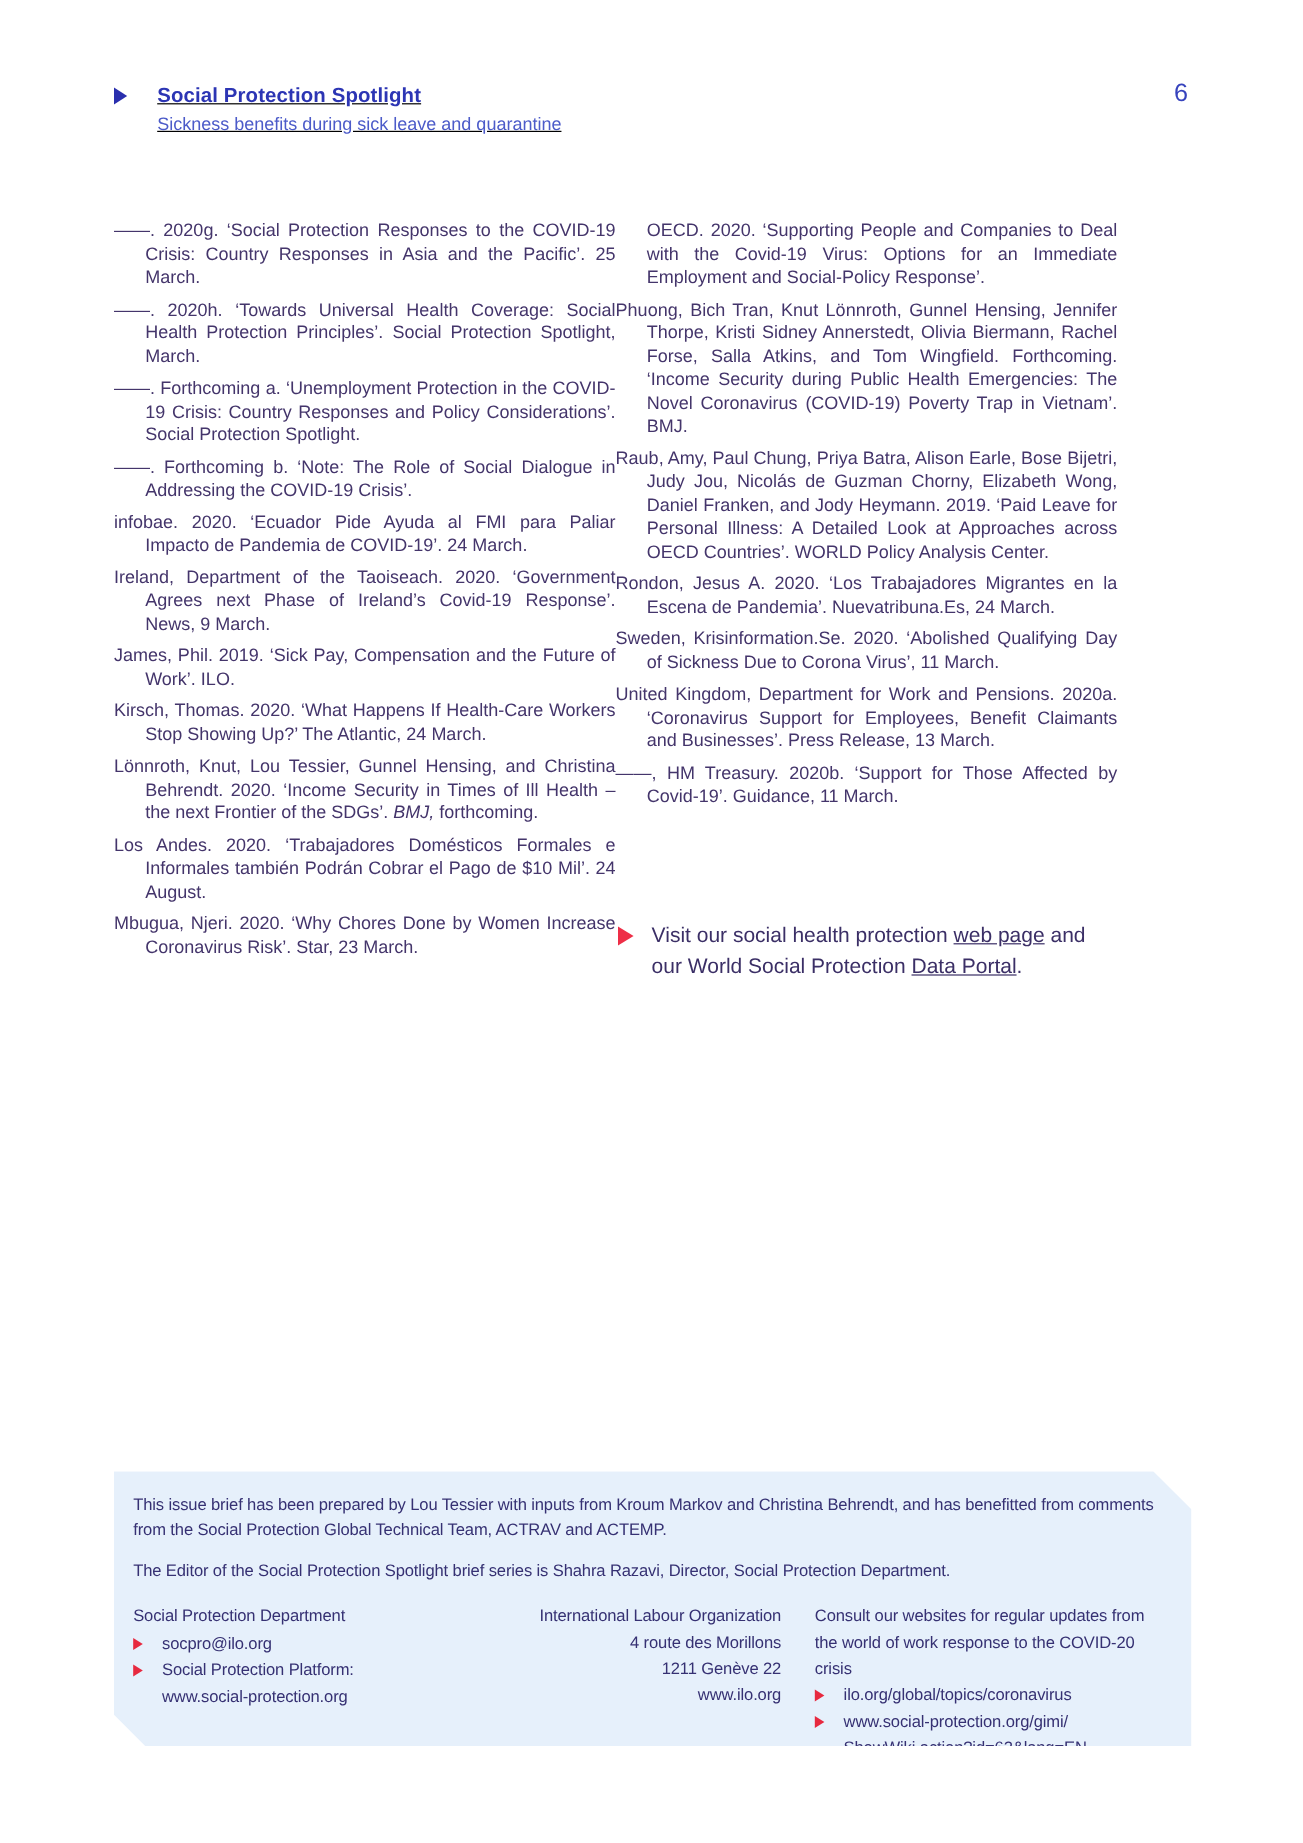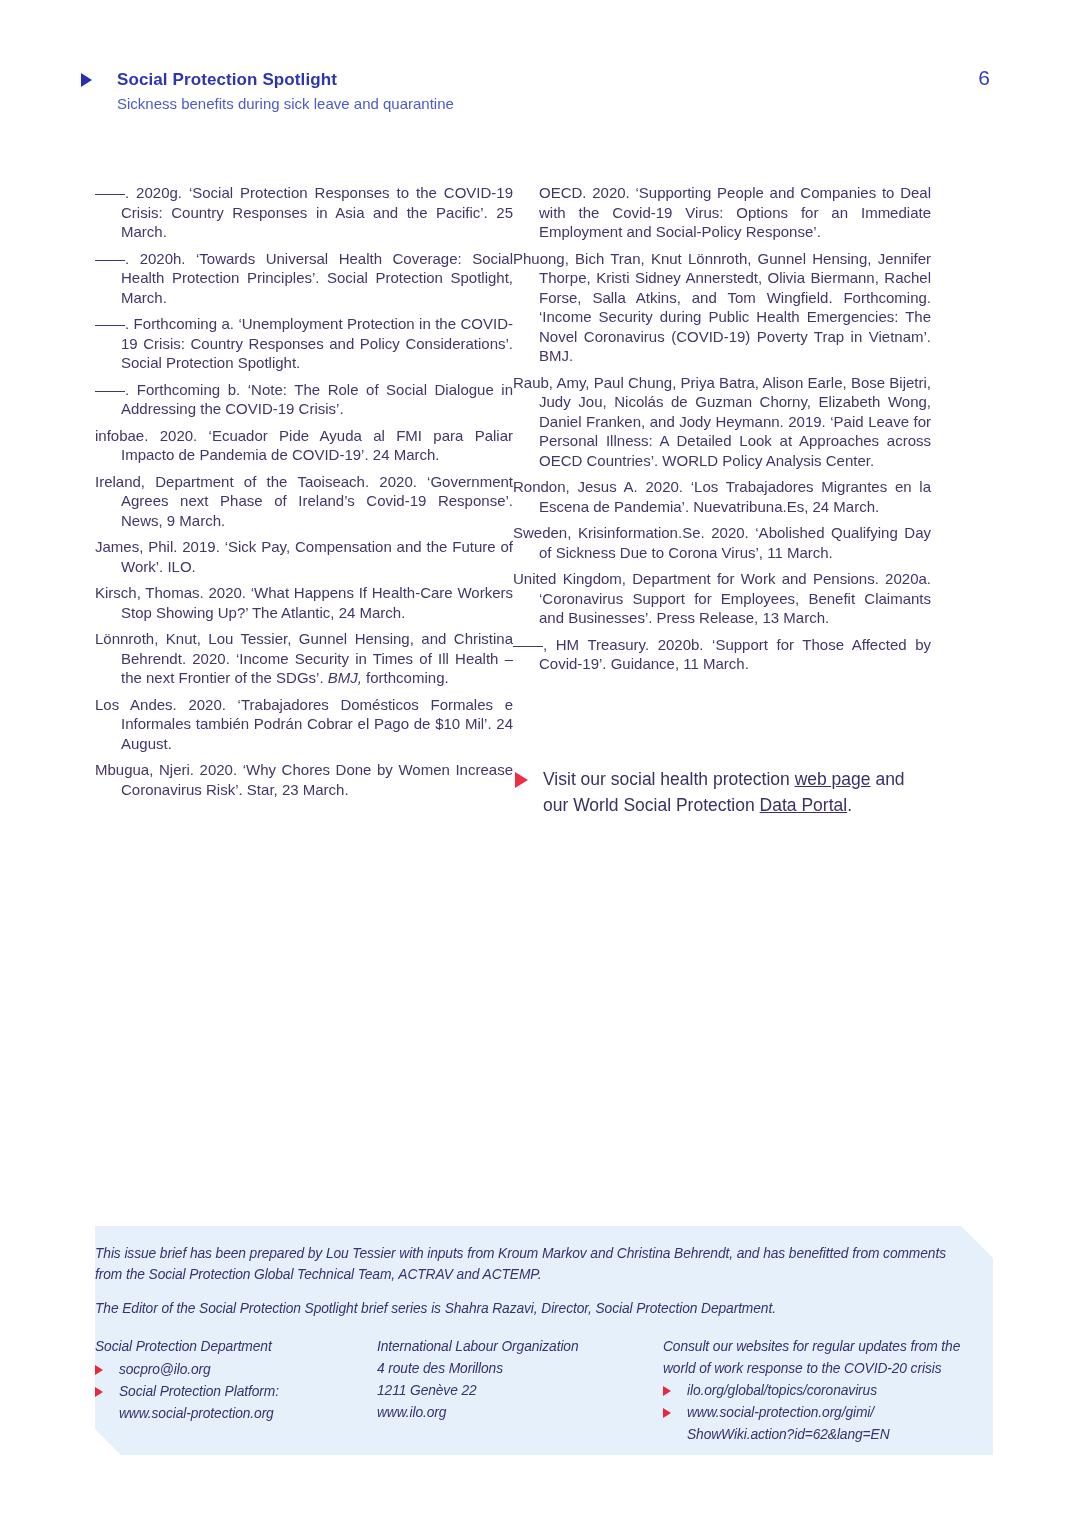--- a/index.html
+++ b/index.html
@@ -6,21 +6,21 @@
   html,body { background:#ffffff; }
   .page {
     position:relative;
     width:1086px; height:1536px;
     background:#ffffff;
     font-family:"Liberation Sans", sans-serif;
     overflow:hidden;
   }
 
   
-  .header { position:absolute; top:70px; left:81px; right:96px; }
+  .header { position:absolute; top:70px; left:95px; right:96px;text-decoration:underline; }
   .header-row { display:flex; align-items:flex-start; }
   .tri-blue {
     width:0; height:0; flex:0 0 auto;
     border-top:7px solid transparent; border-bottom:7px solid transparent;
     border-left:11px solid #2a2fae; margin-top:3px;
   }
   .header-text { margin-left:25px; }
   .header-title { font-size:17px; font-weight:bold; color:#2c35b4; letter-spacing:.1px; }
   .header-subtitle { font-size:15px; color:#4c5bc9; margin-top:5px; }
   .page-number { position:absolute; right:0; top:-4px; font-size:21px; color:#3743bd; }
@@ -46,25 +46,25 @@
   }
   .callout-text { margin-left:15px; font-size:17.5px; line-height:26px; color:#3b2f66; }
   .callout-text a { color:#3b2f66; text-decoration:underline; cursor:pointer; }
 
   
   .footer-box {
     position:absolute; left:95px; top:1226px; width:898px; height:229px;
     background:#e6f0fb;
     clip-path:polygon(0 0, 866px 0, 898px 32px, 898px 229px, 26px 229px, 0 203px);
   }
-  .footer-inner { padding:17px 20px 0 0; color:#363173;font-style:italic; }
+  .footer-inner { padding:17px 20px 0 16px; color:#363173; }
   .footer-inner p { font-size:13.8px; line-height:21px; margin-bottom:13px; letter-spacing:-.1px; }
   .footer-cols { display:flex; margin-top:17px; font-size:13.8px; line-height:22px; letter-spacing:-.1px; }
   .fcol1 { width:282px; }
-  .fcol2 { width:258px; text-align:left; }
+  .fcol2 { width:258px; text-align:right; }
   .fcol3 { flex:1; padding-left:28px; }
   .fcol-title { margin-bottom:1px; }
   .brow { display:flex; align-items:flex-start; }
   .tri-red-sm {
     width:0; height:0; flex:0 0 auto;
     border-top:5px solid transparent; border-bottom:5px solid transparent;
     border-left:8px solid #e7293f; margin-top:6px;
   }
   .brow .btxt { margin-left:16px; cursor:pointer; }
   .brow .btxt.static { cursor:default; }

